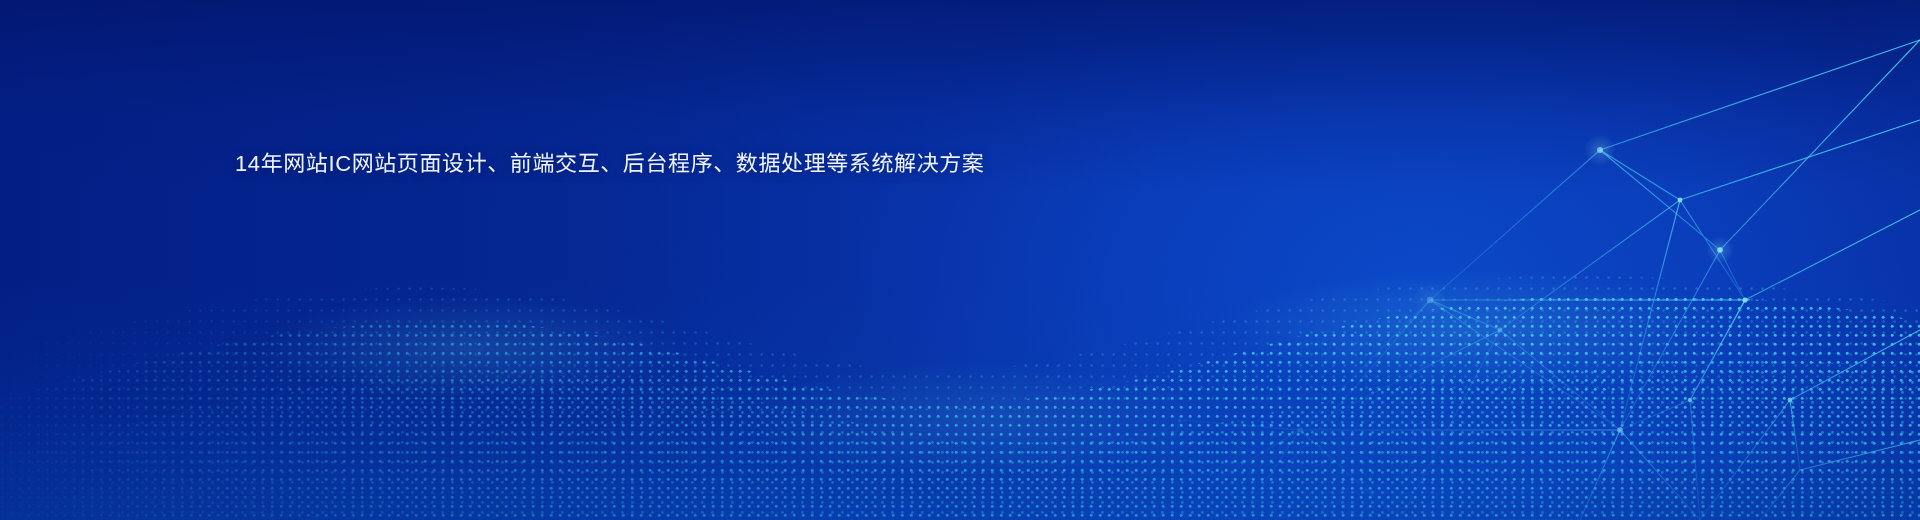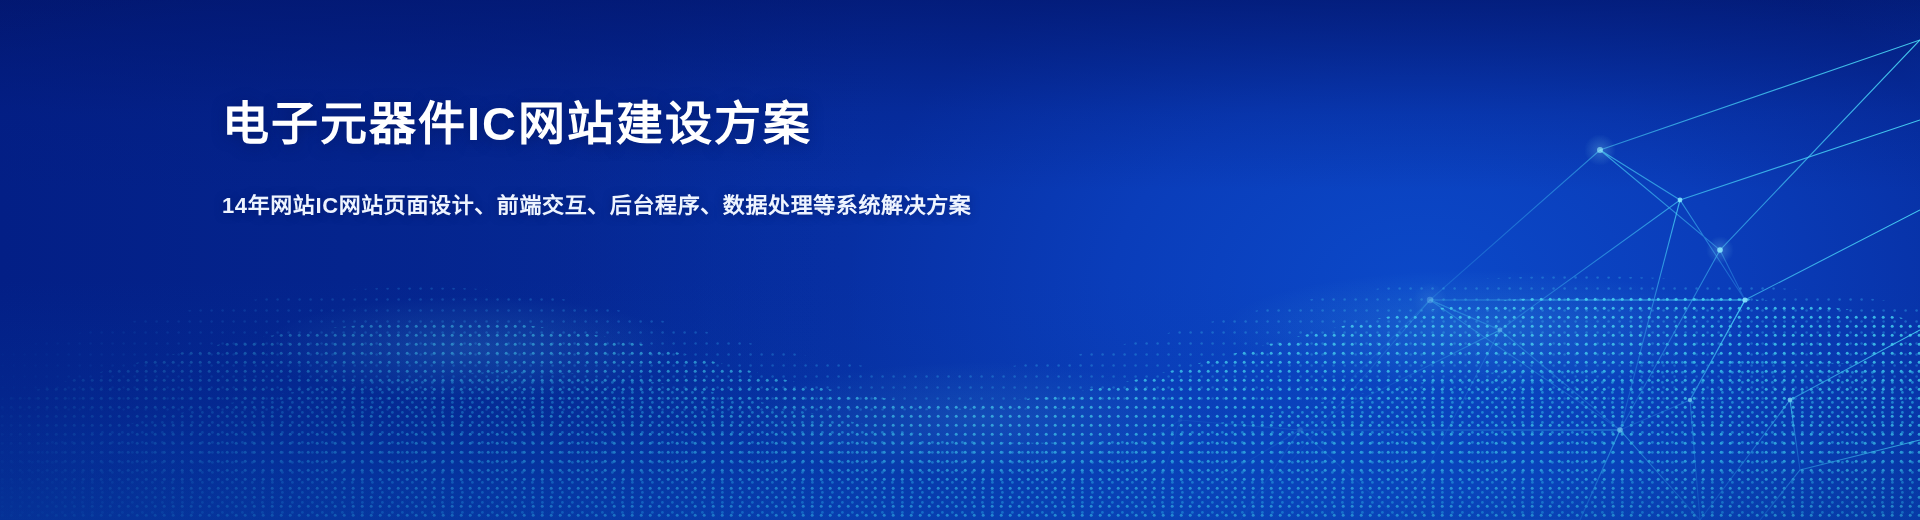--- a/index.html
+++ b/index.html
@@ -69,25 +69,25 @@
     margin: 0;
     color: #ffffff;
     font-size: 47px;
     font-weight: bold;
     letter-spacing: 2px;
     line-height: 1.18;
     white-space: nowrap;
     text-shadow: 0 2px 14px rgba(2,20,90,0.55);
   }
   .subtitle {
-    margin: 0;
+    margin: 13px;
     padding-top: 34px;
     color: #eef4ff;
     font-size: 22px;
-    font-weight: bold;
+    font-weight: normal;
     line-height: 41px;
     letter-spacing: 0.6px;
     text-shadow: 0 1px 8px rgba(2,20,90,0.5);
   }
   .subtitle-line { display: block; white-space: nowrap; }
 </style>
 </head>
 <body>
 
 <div class="banner">
@@ -221,20 +221,19 @@
         <circle cx="1430" cy="300" r="18" fill="url(#nodeGlow)" opacity="0.3"></circle>
         <circle cx="1720" cy="250" r="14" fill="url(#nodeGlow)" opacity="0.28"></circle>
       </g>
     </svg>
   </div>
 
   <div class="bg-bottom-glow"></div>
   <div class="bg-vignette"></div>
 
   <div class="content">
-    <h1 class="title">电子元器件IC网站建设方案</h1>
 
     <p class="subtitle">
       <span class="subtitle-line">14年网站IC网站页面设计、前端交互、后台程序、数据处理等系统解决方案</span>
     </p>
   </div>
 
 </div>
 
 </body></html>

